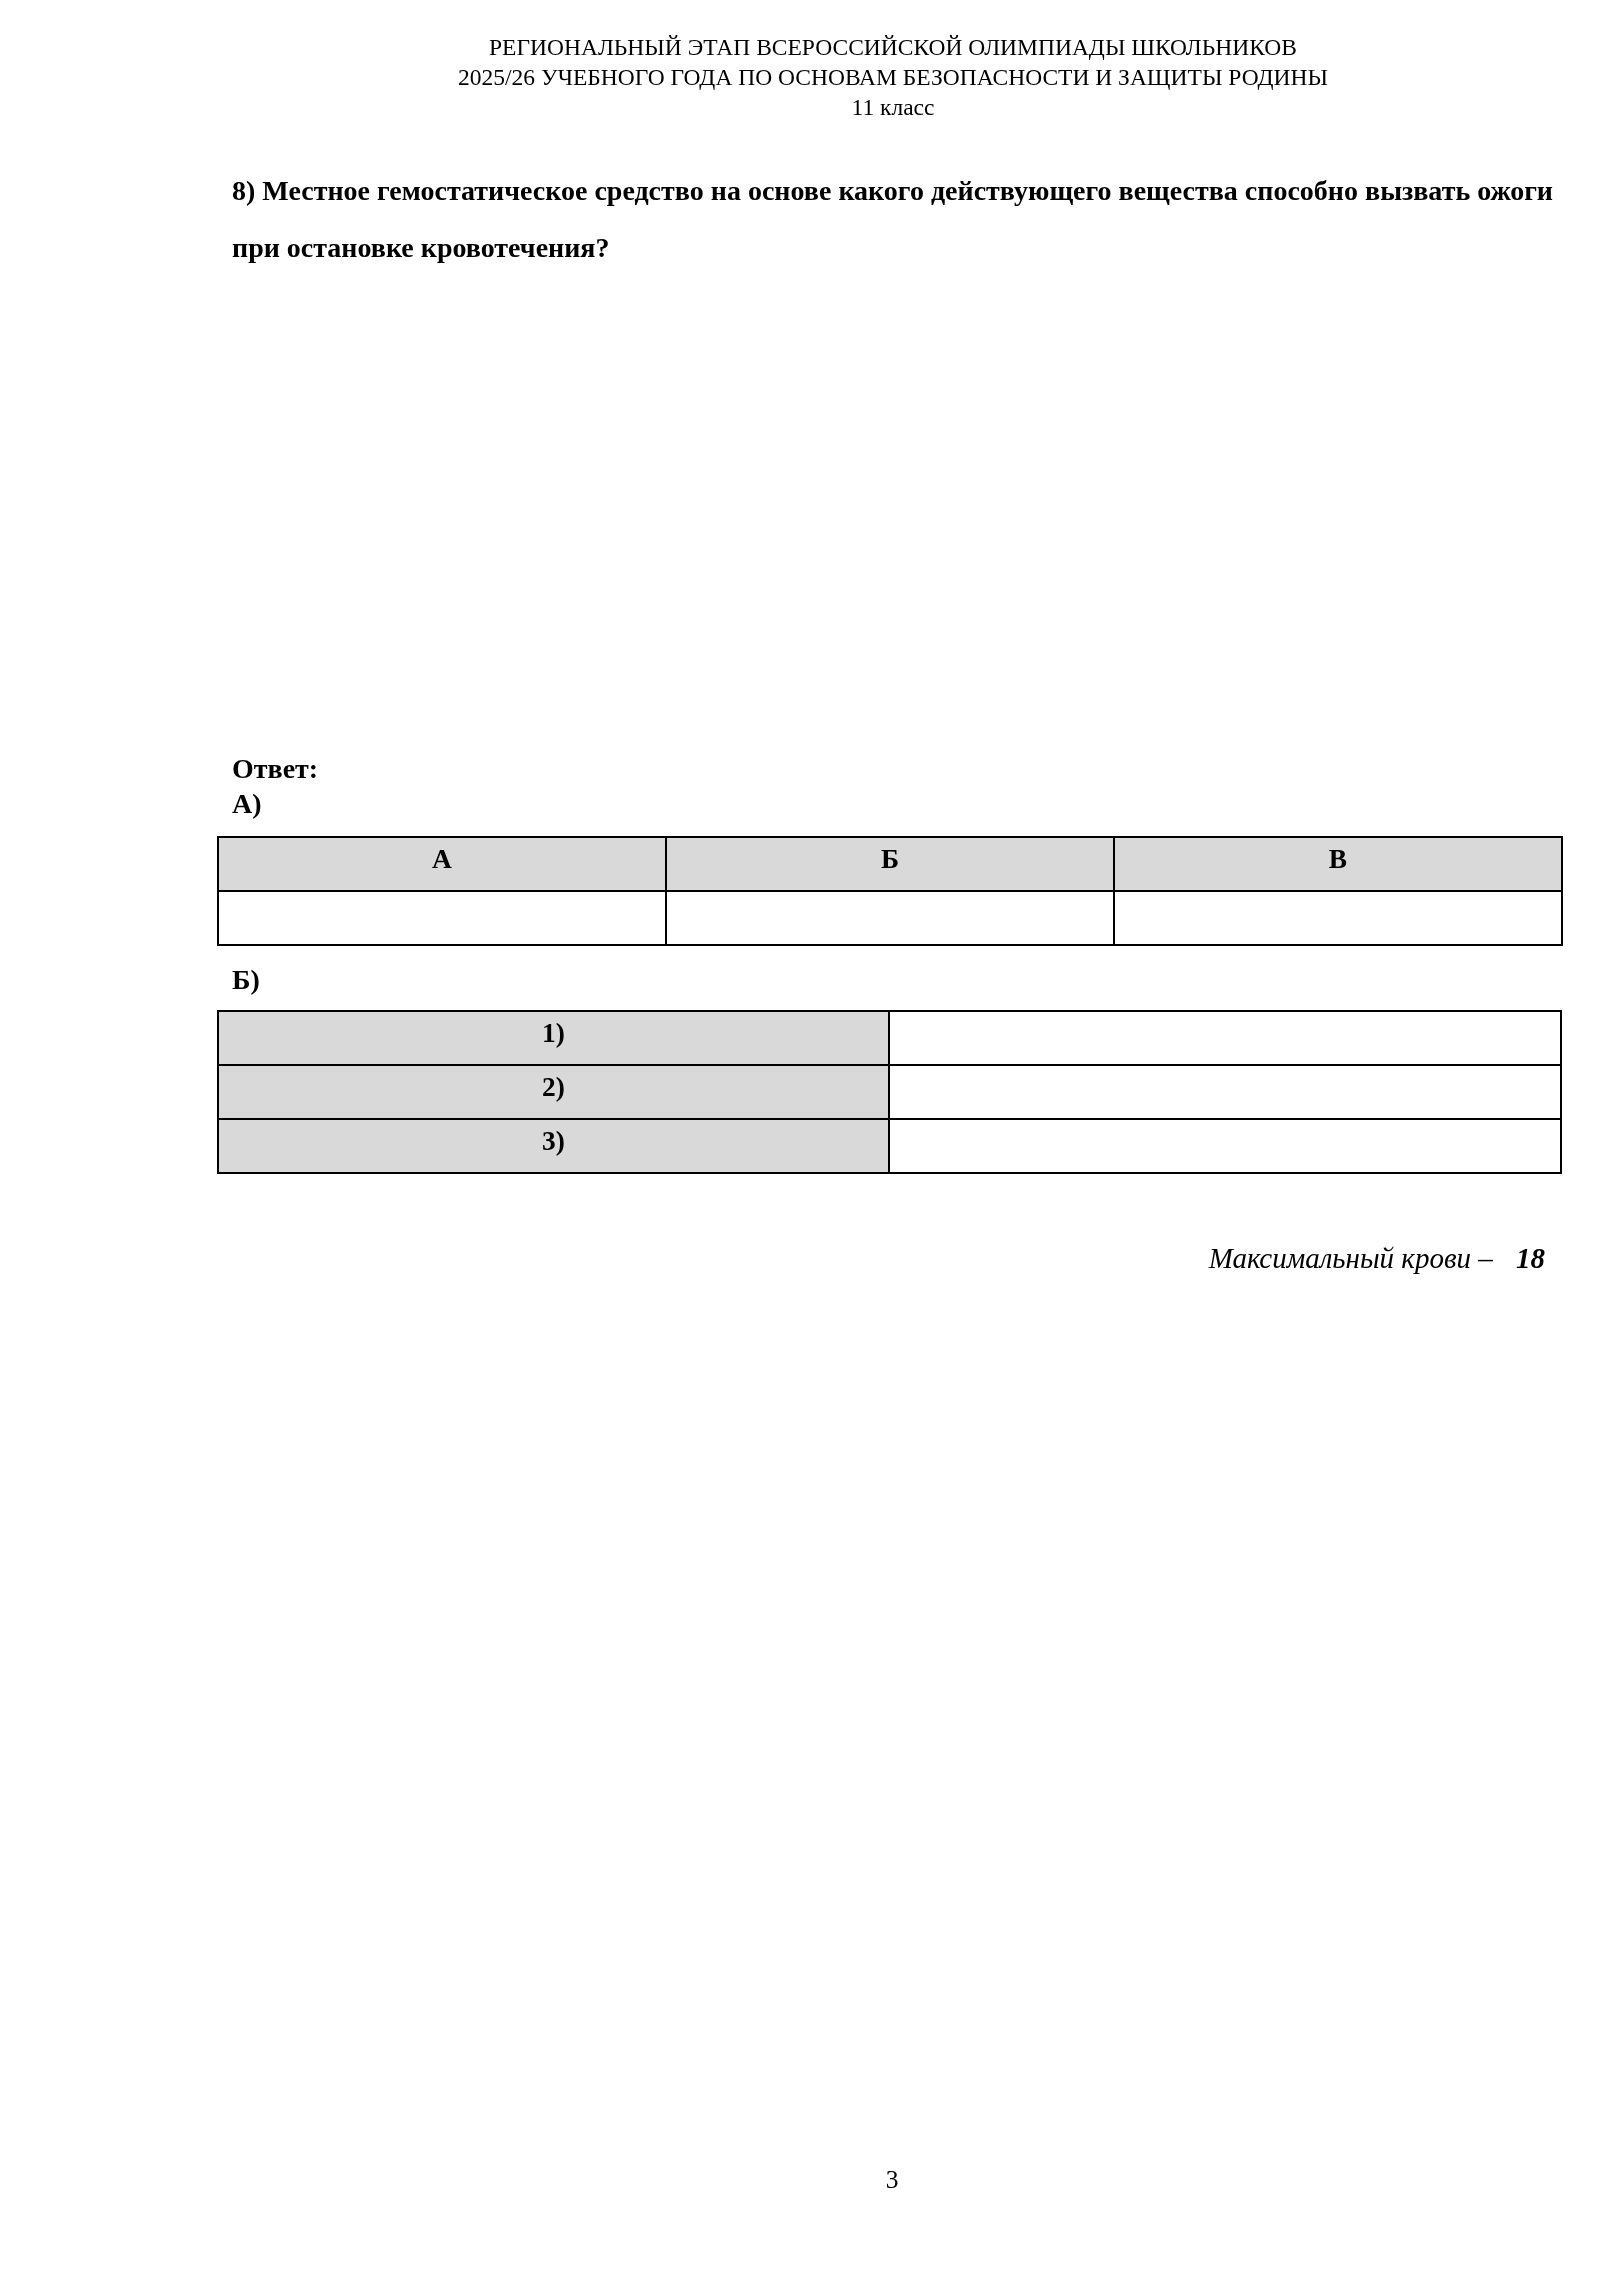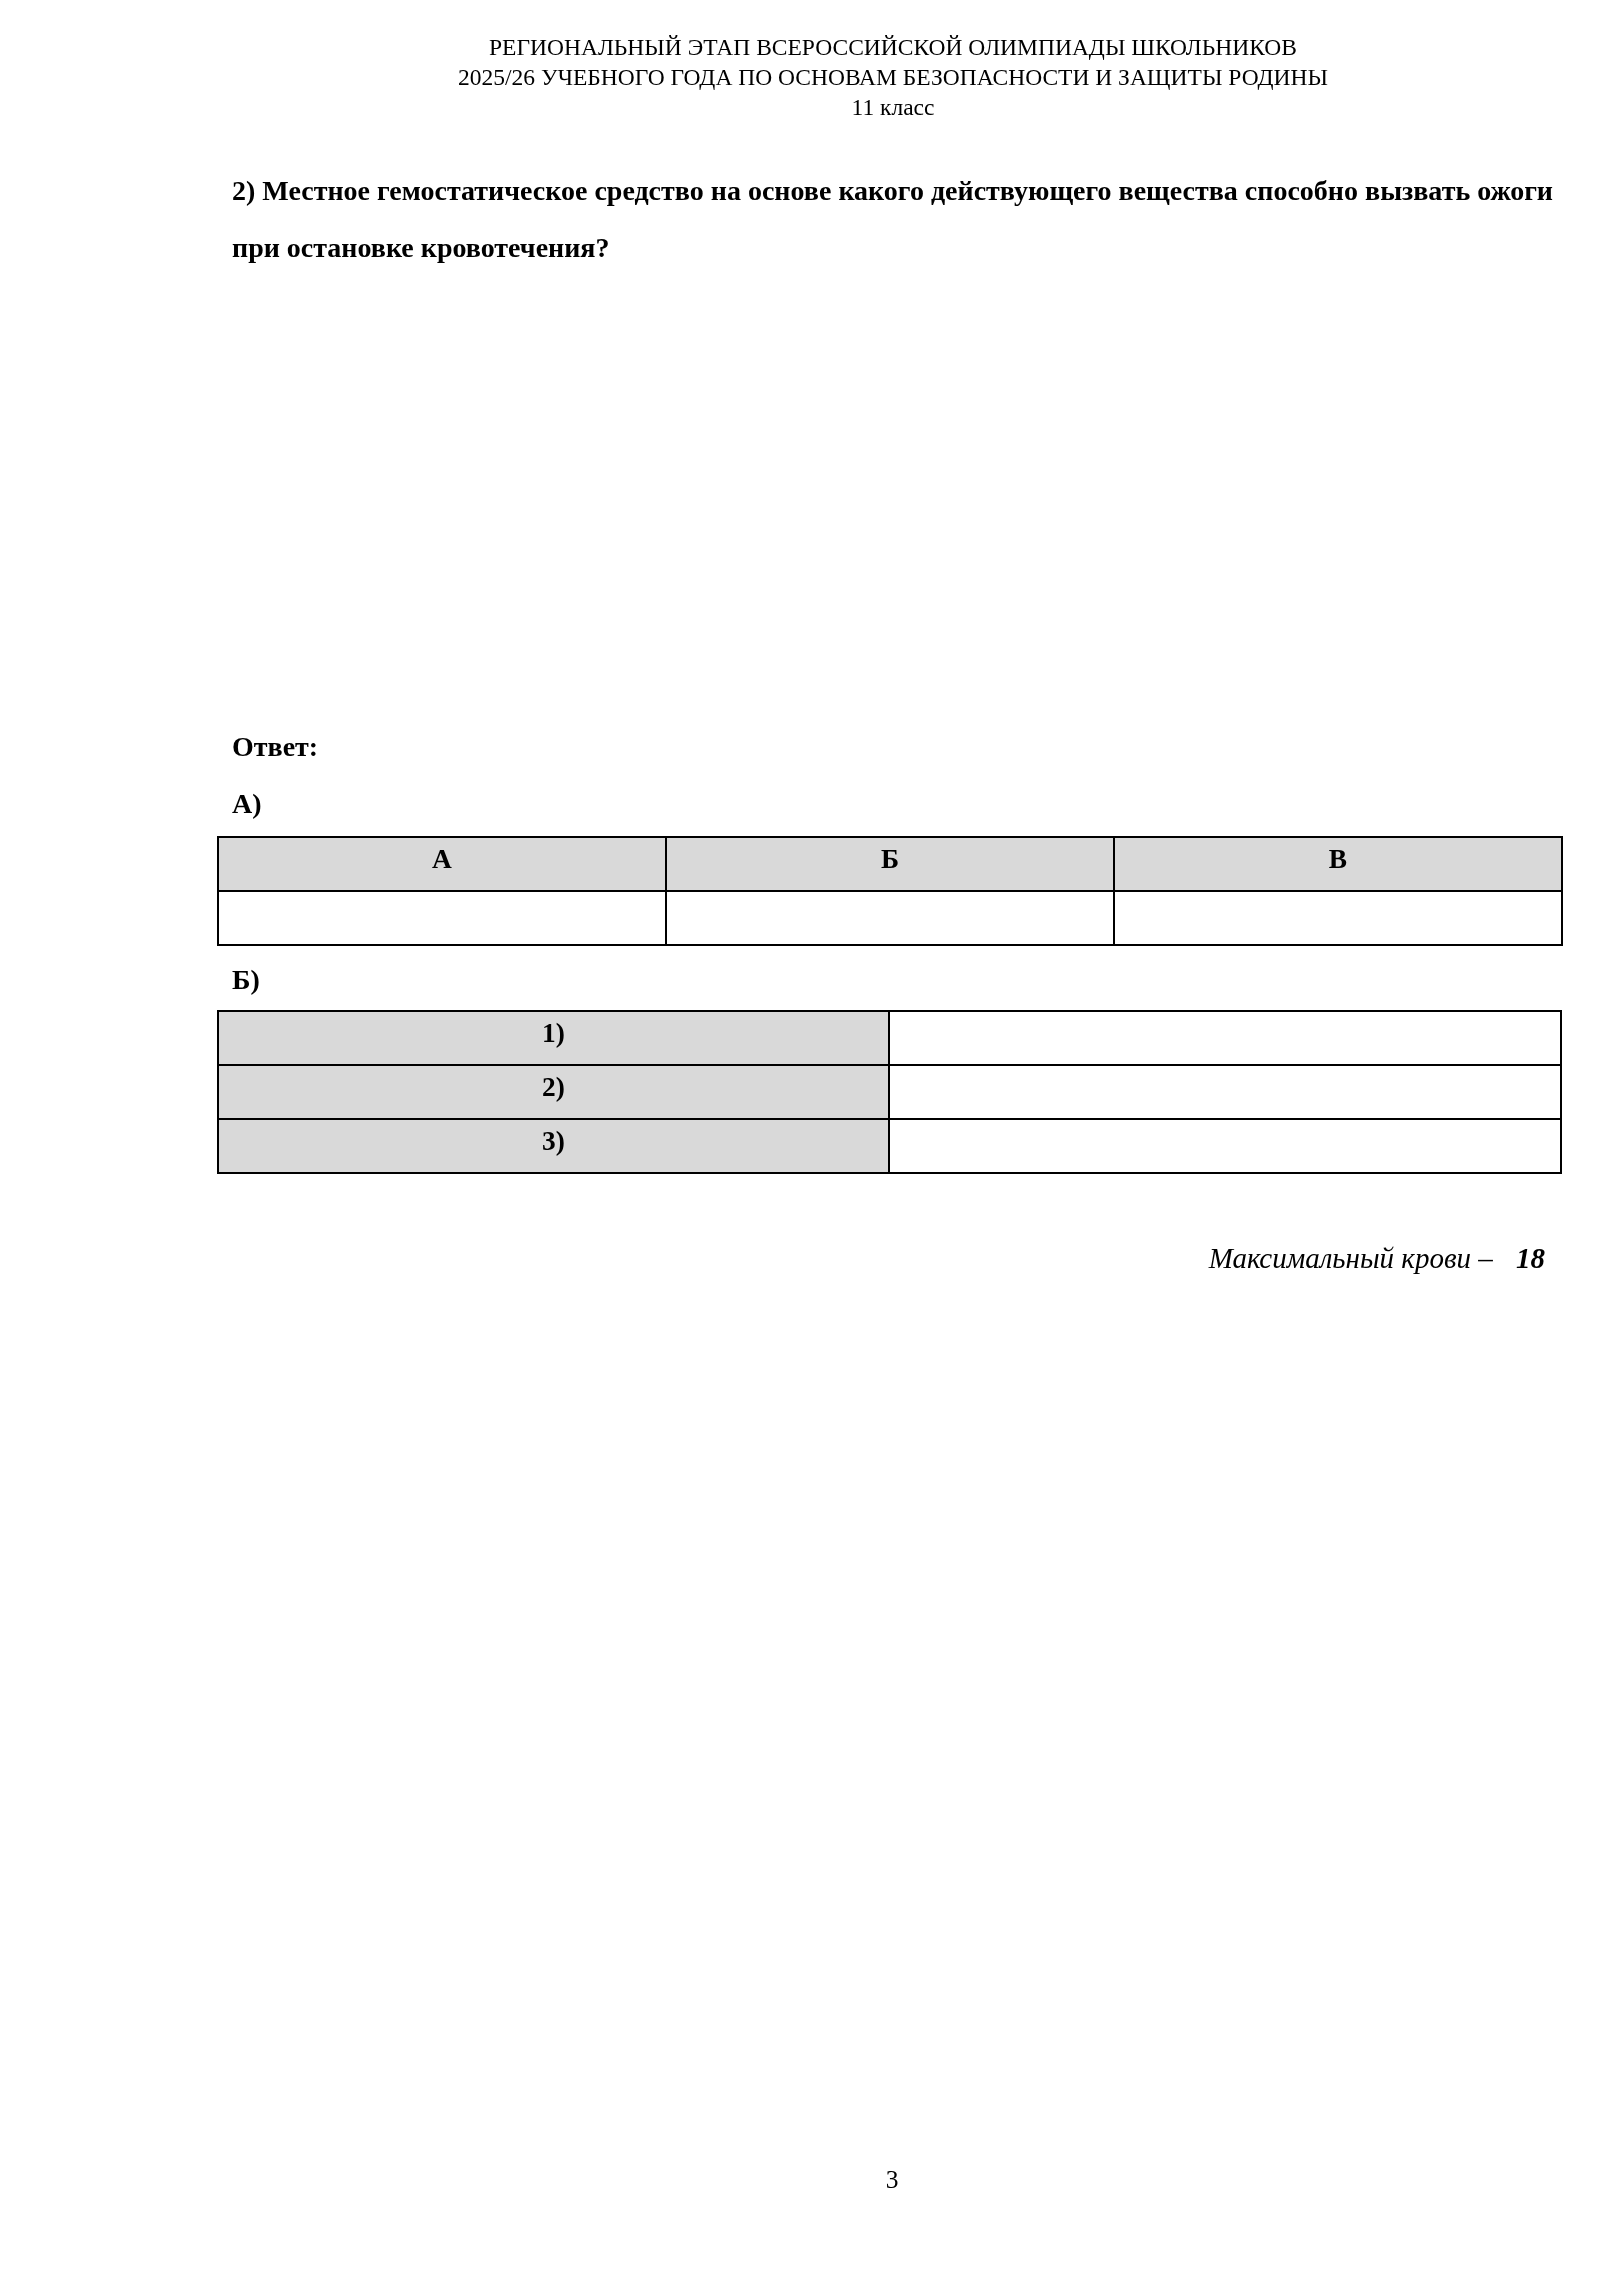--- a/index.html
+++ b/index.html
@@ -95,24 +95,24 @@
 </head>
 <body>
 
 <div class="header">
   <span class="header-line">РЕГИОНАЛЬНЫЙ ЭТАП ВСЕРОССИЙСКОЙ ОЛИМПИАДЫ ШКОЛЬНИКОВ</span>
   <span class="header-line">2025/26 УЧЕБНОГО ГОДА ПО ОСНОВАМ БЕЗОПАСНОСТИ И ЗАЩИТЫ РОДИНЫ</span>
   <span class="header-line">11 класс</span>
 </div>
 
 <div class="body-text">
-  <p class="para">2) Местное гемостатическое средство на основе какого действующего вещества способно вызвать ожоги при остановке кровотечения?</p>
+  <p class="para">8) Местное гемостатическое средство на основе какого действующего вещества способно вызвать ожоги при остановке кровотечения?</p>
 </div>
 
-<div class="label" style="top:730px;">Ответ:</div>
+<div class="label" style="top:752px;">Ответ:</div>
 <div class="label" style="top:787px;">А)</div>
 
 <table class="answer" id="table-a">
   <colgroup>
       <col style="width:448px">
       <col style="width:448px">
       <col style="width:448px">
     </colgroup>
   <tbody>
       <tr>

